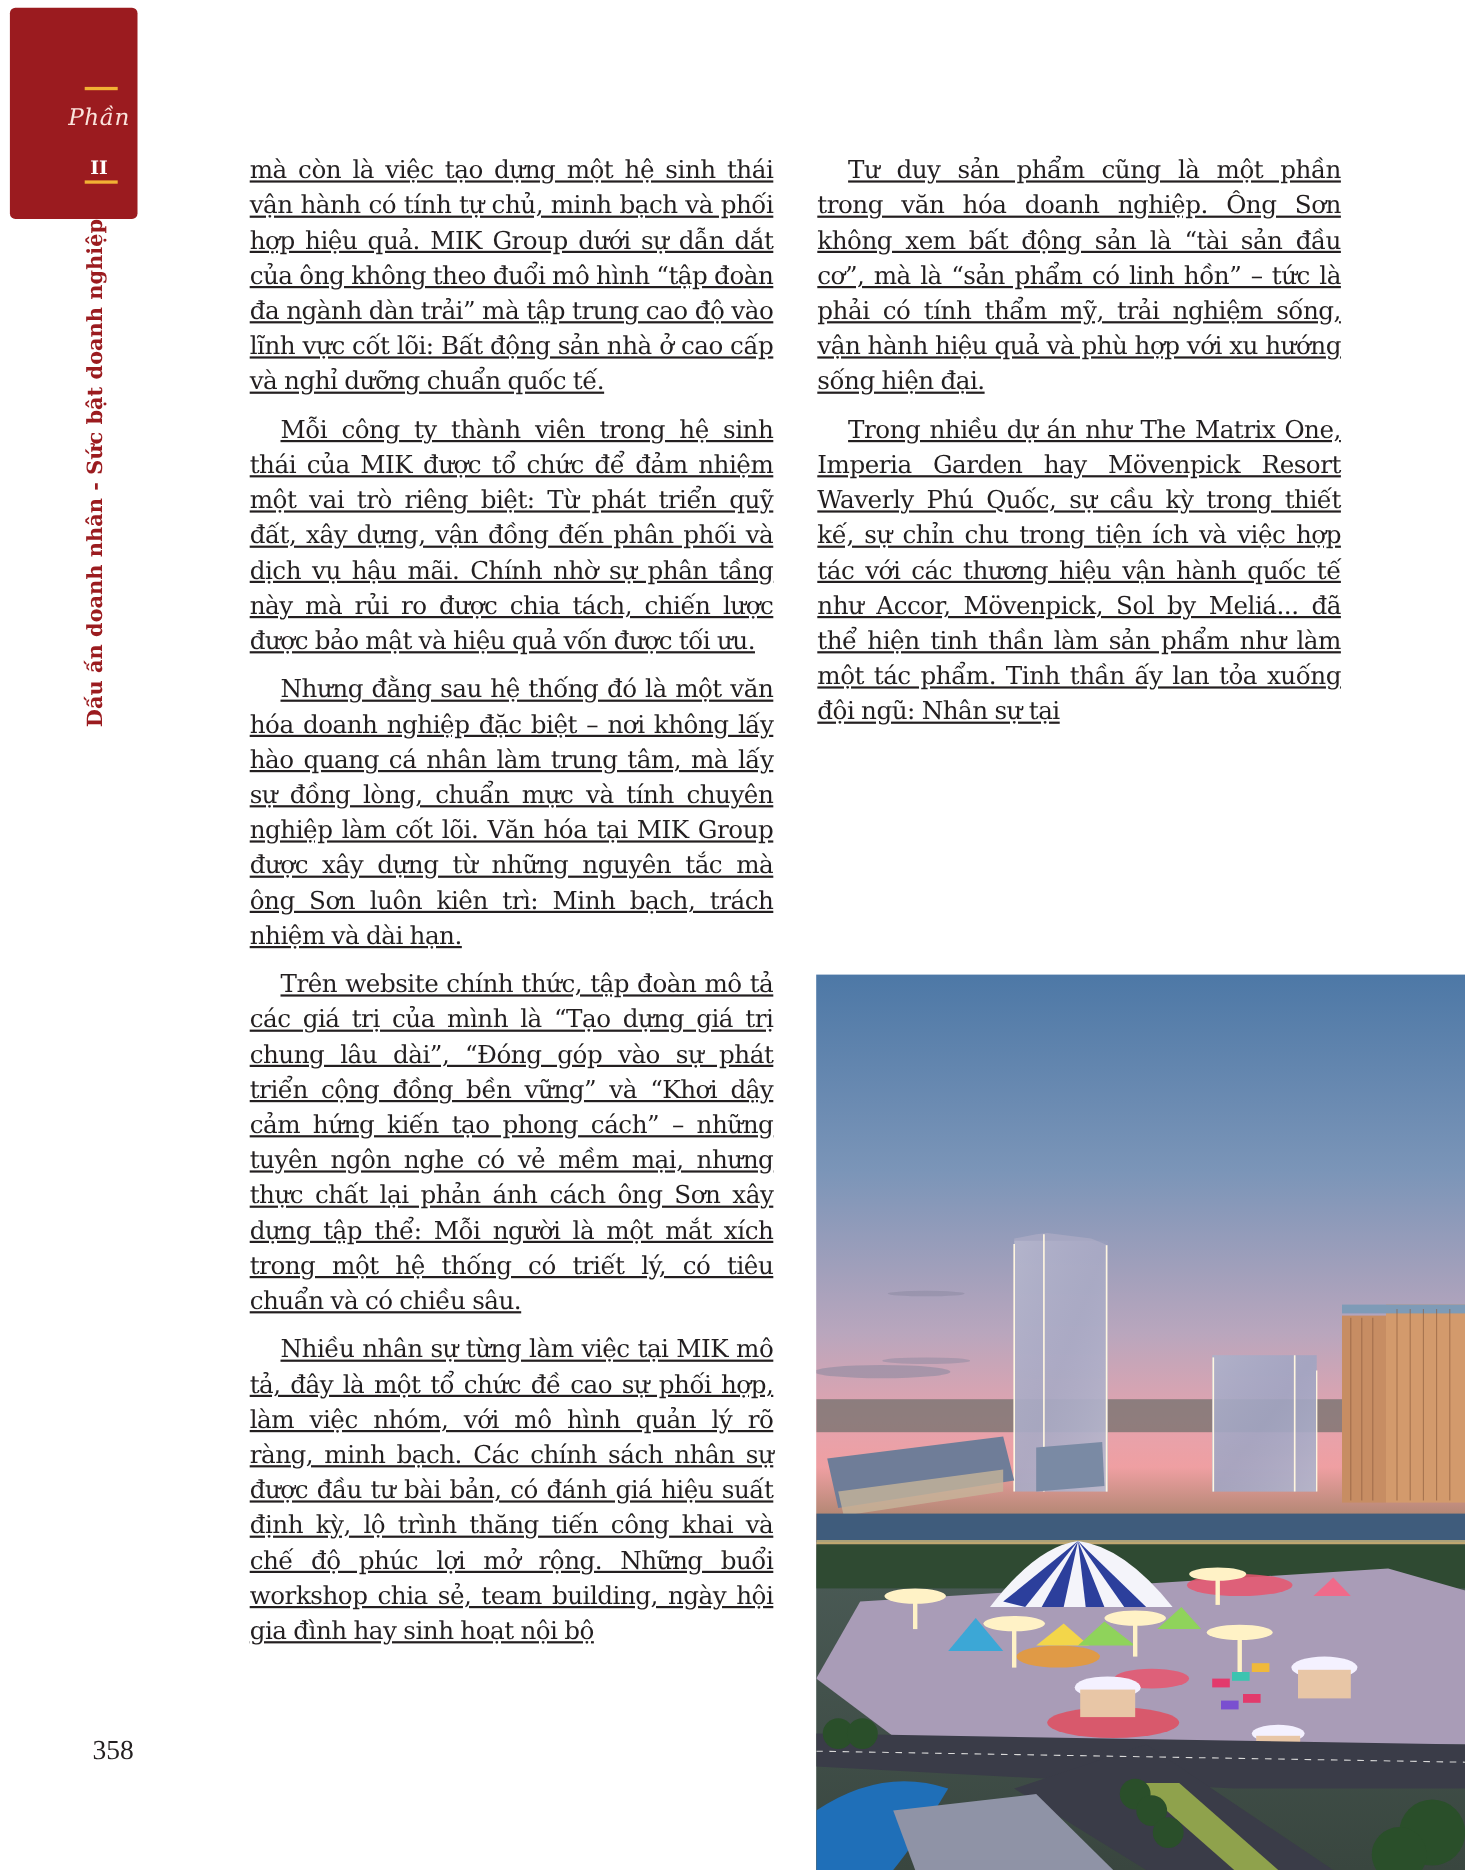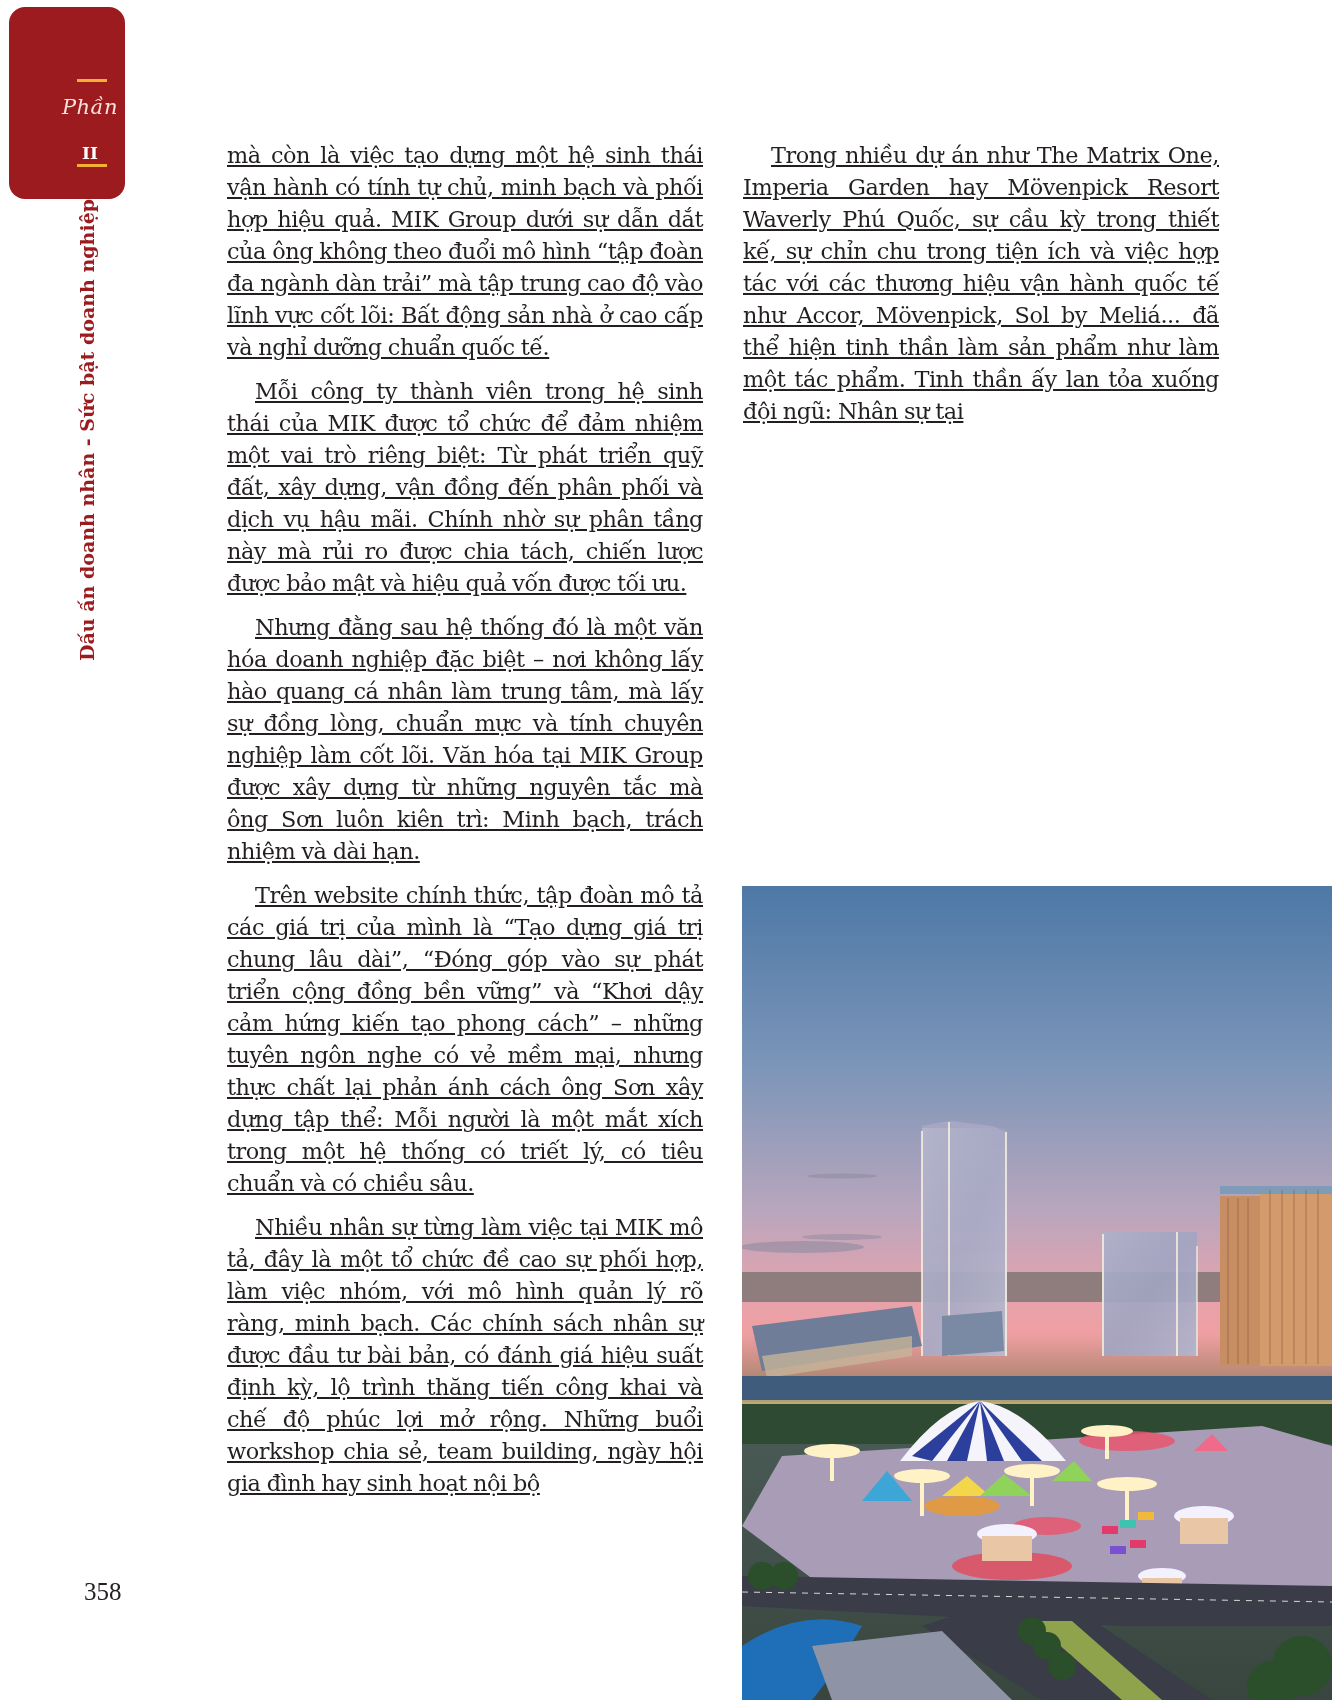--- a/index.html
+++ b/index.html
@@ -1,20 +1,20 @@
 <!DOCTYPE html>
 <html><head>
 <meta charset="utf-8">
 <style>
   html, body { margin: 0; padding: 0; background: #ffffff; }
   body { width: 1332px; height: 1700px; position: relative; overflow: hidden; font-family: "DejaVu Serif", serif; color: #231f20; }
 
   .section-tab {
     position: absolute; left: 9px; top: 7px; width: 116px; height: 192px;
-    background: #9b1b1f; border-radius: 16px;
+    background: #9b1b1f; border-radius: 5px;
   }
   .tab-rule { position: absolute; left: 68px; width: 30px; height: 3px; background: #f2b134; }
   .tab-rule.top { top: 72px; }
   .tab-rule.bottom { top: 157px; }
   .tab-label {
     position: absolute; left: 46px; top: 88px; width: 70px; text-align: center;
     font-family: "DejaVu Serif", serif; font-style: italic; font-size: 21px; color: #fbe3dc;
     letter-spacing: 0.5px;
   }
   .tab-numeral {
@@ -65,20 +65,21 @@
 
 <div class="column col-left">
   <p>mà còn là việc tạo dựng một hệ sinh thái vận hành có tính tự chủ, minh bạch và phối hợp hiệu quả. MIK Group dưới sự dẫn dắt của ông không theo đuổi mô hình “tập đoàn đa ngành dàn trải” mà tập trung cao độ vào lĩnh vực cốt lõi: Bất động sản nhà ở cao cấp và nghỉ dưỡng chuẩn quốc tế.</p>
   <p class="indent">Mỗi công ty thành viên trong hệ sinh thái của MIK được tổ chức để đảm nhiệm một vai trò riêng biệt: Từ phát triển quỹ đất, xây dựng, vận đồng đến phân phối và dịch vụ hậu mãi. Chính nhờ sự phân tầng này mà rủi ro được chia tách, chiến lược được bảo mật và hiệu quả vốn được tối ưu.</p>
   <p class="indent">Nhưng đằng sau hệ thống đó là một văn hóa doanh nghiệp đặc biệt – nơi không lấy hào quang cá nhân làm trung tâm, mà lấy sự đồng lòng, chuẩn mực và tính chuyên nghiệp làm cốt lõi. Văn hóa tại MIK Group được xây dựng từ những nguyên tắc mà ông Sơn luôn kiên trì: Minh bạch, trách nhiệm và dài hạn.</p>
   <p class="indent">Trên website chính thức, tập đoàn mô tả các giá trị của mình là “Tạo dựng giá trị chung lâu dài”, “Đóng góp vào sự phát triển cộng đồng bền vững” và “Khơi dậy cảm hứng kiến tạo phong cách” – những tuyên ngôn nghe có vẻ mềm mại, nhưng thực chất lại phản ánh cách ông Sơn xây dựng tập thể: Mỗi người là một mắt xích trong một hệ thống có triết lý, có tiêu chuẩn và có chiều sâu.</p>
   <p class="indent">Nhiều nhân sự từng làm việc tại MIK mô tả, đây là một tổ chức đề cao sự phối hợp, làm việc nhóm, với mô hình quản lý rõ ràng, minh bạch. Các chính sách nhân sự được đầu tư bài bản, có đánh giá hiệu suất định kỳ, lộ trình thăng tiến công khai và chế độ phúc lợi mở rộng. Những buổi workshop chia sẻ, team building, ngày hội gia đình hay sinh hoạt nội bộ</p>
 </div>
 
 <div class="column col-right">
+  <p class="indent">Tư duy sản phẩm cũng là một phần trong văn hóa doanh nghiệp. Ông Sơn không xem bất động sản là “tài sản đầu cơ”, mà là “sản phẩm có linh hồn” – tức là phải có tính thẩm mỹ, trải nghiệm sống, vận hành hiệu quả và phù hợp với xu hướng sống hiện đại.</p>
   <p class="indent">Trong nhiều dự án như The Matrix One, Imperia Garden hay Mövenpick Resort Waverly Phú Quốc, sự cầu kỳ trong thiết kế, sự chỉn chu trong tiện ích và việc hợp tác với các thương hiệu vận hành quốc tế như Accor, Mövenpick, Sol by Meliá... đã thể hiện tinh thần làm sản phẩm như làm một tác phẩm. Tinh thần ấy lan tỏa xuống đội ngũ: Nhân sự tại</p>
 </div>
 
 <div class="photo">
   <svg viewBox="0 0 590 814">
 
     <ellipse cx="60" cy="361" rx="62" ry="6" fill="#8e8aa0" opacity="0.6"></ellipse>
     <ellipse cx="100" cy="351" rx="40" ry="3" fill="#8e8aa0" opacity="0.5"></ellipse>
     <ellipse cx="100" cy="290" rx="35" ry="2.5" fill="#8a88a0" opacity="0.5"></ellipse>
 

